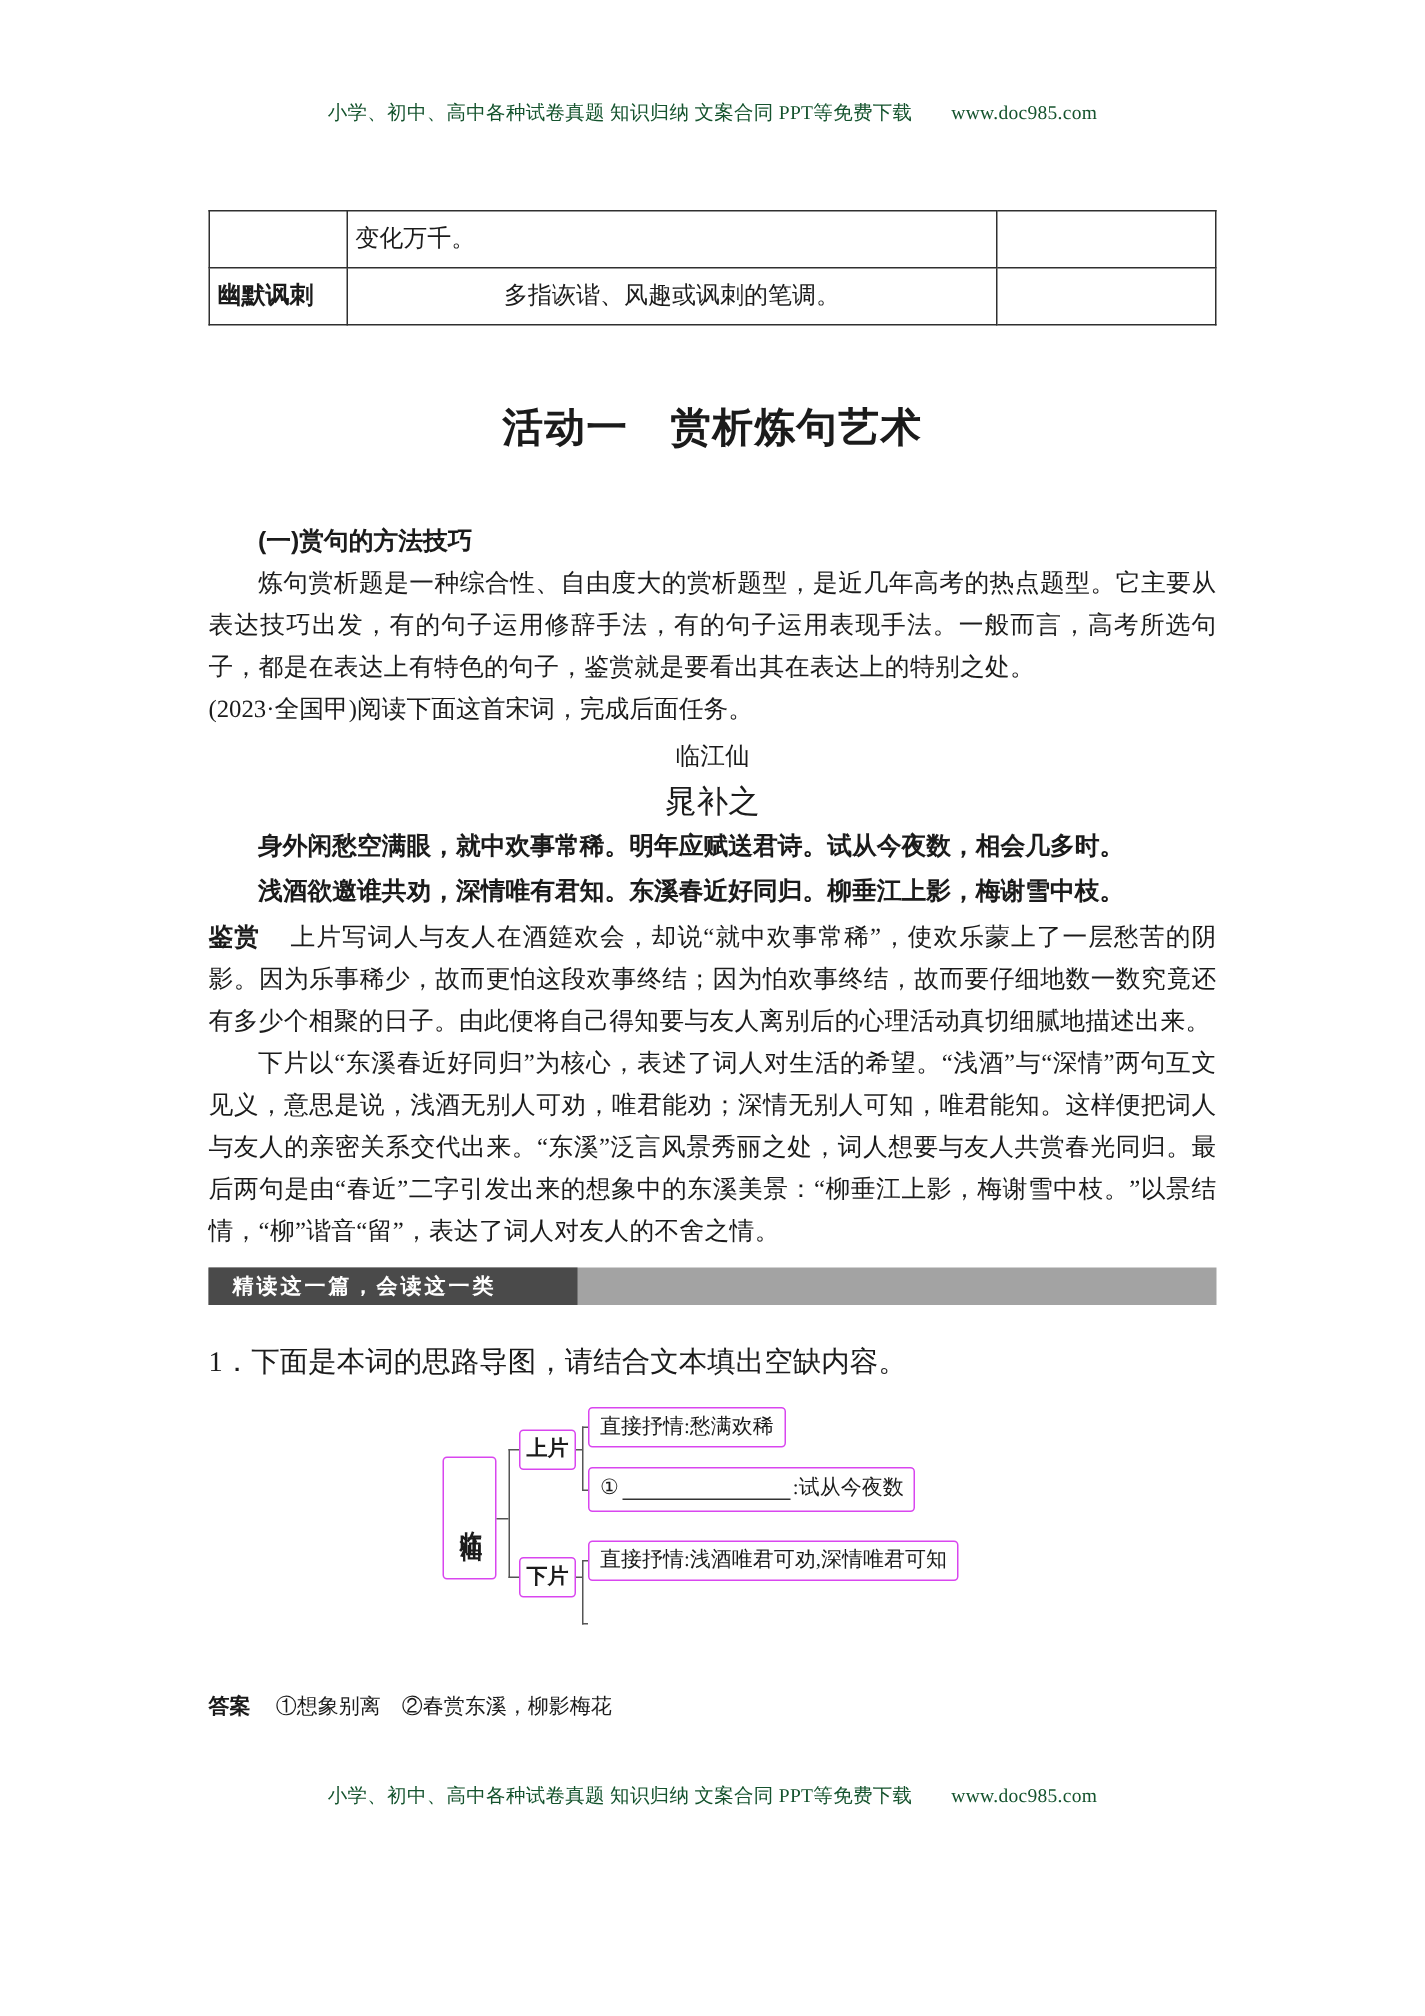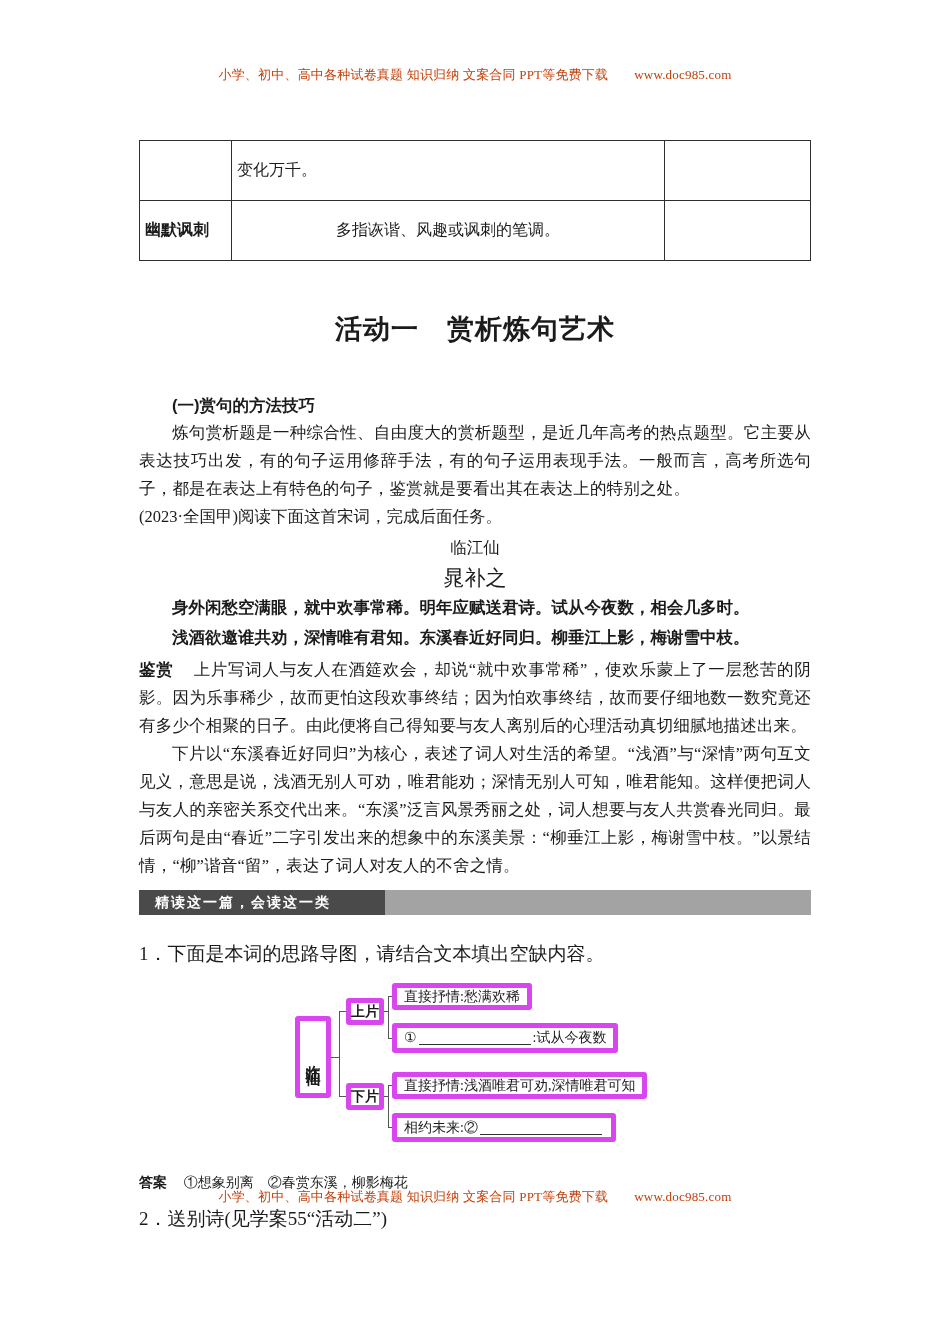--- a/index.html
+++ b/index.html
@@ -12,21 +12,21 @@
     font-family: "Liberation Serif", "DejaVu Serif", serif;
     color: #1b1b1b;
     overflow: hidden;
   }
   .page-header, .page-footer {
     position: absolute;
     left: 0;
     width: 100%;
     text-align: center;
     font-size: 13px;
-    color: #c2410c;
+    color: #14532d;
     letter-spacing: 0.2px;
   }
   .page-header { top: 66px; }
   .page-footer { top: 1188px; }
   .hdr-url { margin-left: 26px; }
 
   .content {
     position: absolute;
     left: 139px;
     top: 140px;
@@ -34,21 +34,21 @@
   }
 
   
   table.frag {
     width: 100%;
     border-collapse: collapse;
     font-size: 16px;
   }
   table.frag td {
     border: 1px solid #2f2f2f;
-    padding: 19px 5px;
+    padding: 8px 5px;
     vertical-align: middle;
   }
   td.c1 { width: 92px; text-align: left; }
   td.c2 { width: 434px; text-align: center; }
   td.c3 { width: 146px; }
   tr.r1 td { height: 32px; }
   tr.r1 td.c2 { text-align: left; }
   tr.r2 td { height: 30px; }
   tr.r2 td.c1 { font-weight: bold; }
 
@@ -104,21 +104,21 @@
     letter-spacing: 2px;
   }
 
   .question { margin-top: 24px; font-size: 19px; line-height: 30px; }
   .question-2 { margin-top: 6px; }
 
   
   .diagram { position: relative; margin-top: 14px; height: 170px; }
   .dbox {
     position: absolute;
-    border: 5px solid #d946ef;
+    border: 1px solid #d946ef;
     border-radius: 3px;
     font-size: 14px;
     line-height: 18px;
     padding: 4px 7px;
     white-space: nowrap;
     background: #fff;
     display: flex;
     align-items: center;
     justify-content: center;
   }
@@ -223,29 +223,24 @@
       <div class="hl" style="left:249px; top:102px; width:4px;"></div>
       <div class="hl" style="left:249px; top:144px; width:4px;"></div>
 
       <div class="dbox leaf-a">直接抒情:愁满欢稀</div>
       <div class="dbox leaf-b">
         <span>①</span>
           <span class="blank"></span>
           <span>:试从今夜数</span>
       </div>
       <div class="dbox leaf-c">直接抒情:浅酒唯君可劝,深情唯君可知</div>
-      <div class="dbox leaf-d">
-        <span>相约未来:②</span>
-          <span class="blank blank-d"></span>
-      </div>
     </div>
 
     <div class="answer-line"><span class="bold-label">答案</span><span class="label-gap"></span><span>①想象别离　②春赏东溪，柳影梅花</span></div>
 
-    <div class="question question-2">2．送别诗(见学案55“活动二”)</div>
 
   </div>
 
   <div class="page-footer">
     <span>小学、初中、高中各种试卷真题 知识归纳 文案合同 PPT等免费下载</span><span class="hdr-url">www.doc985.com</span>
   </div>
 
 </div>
 
 </body></html>

